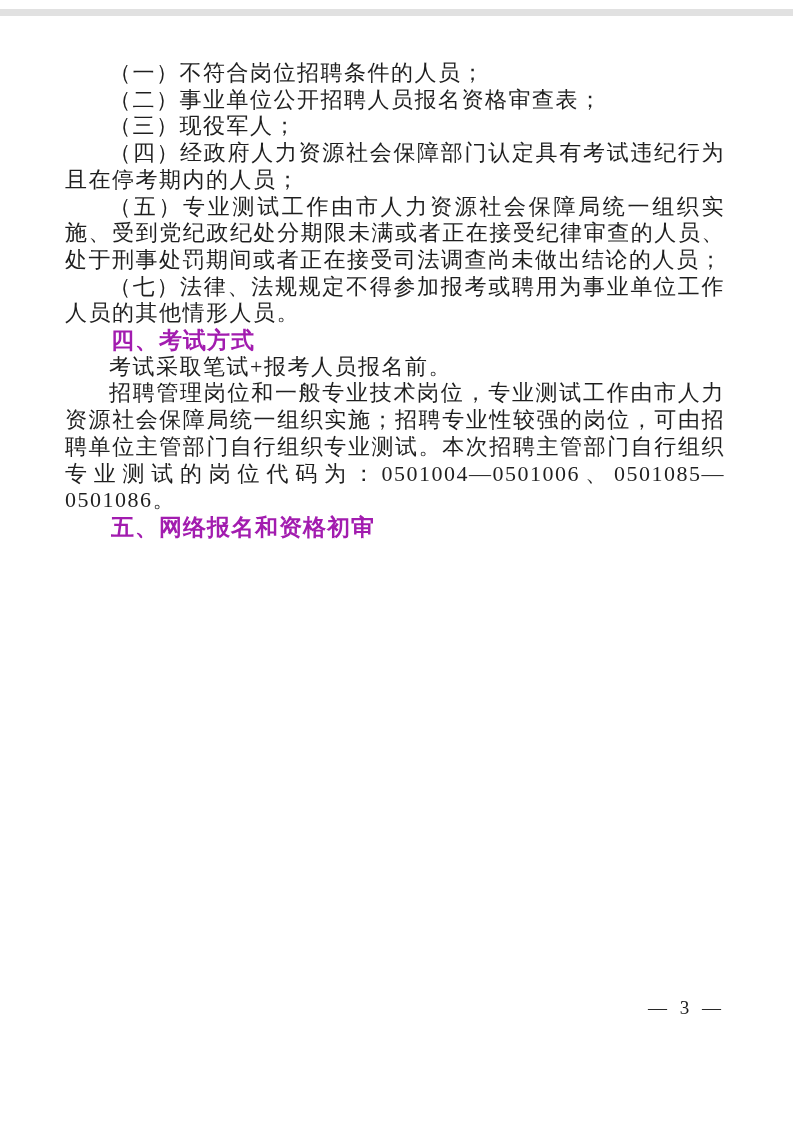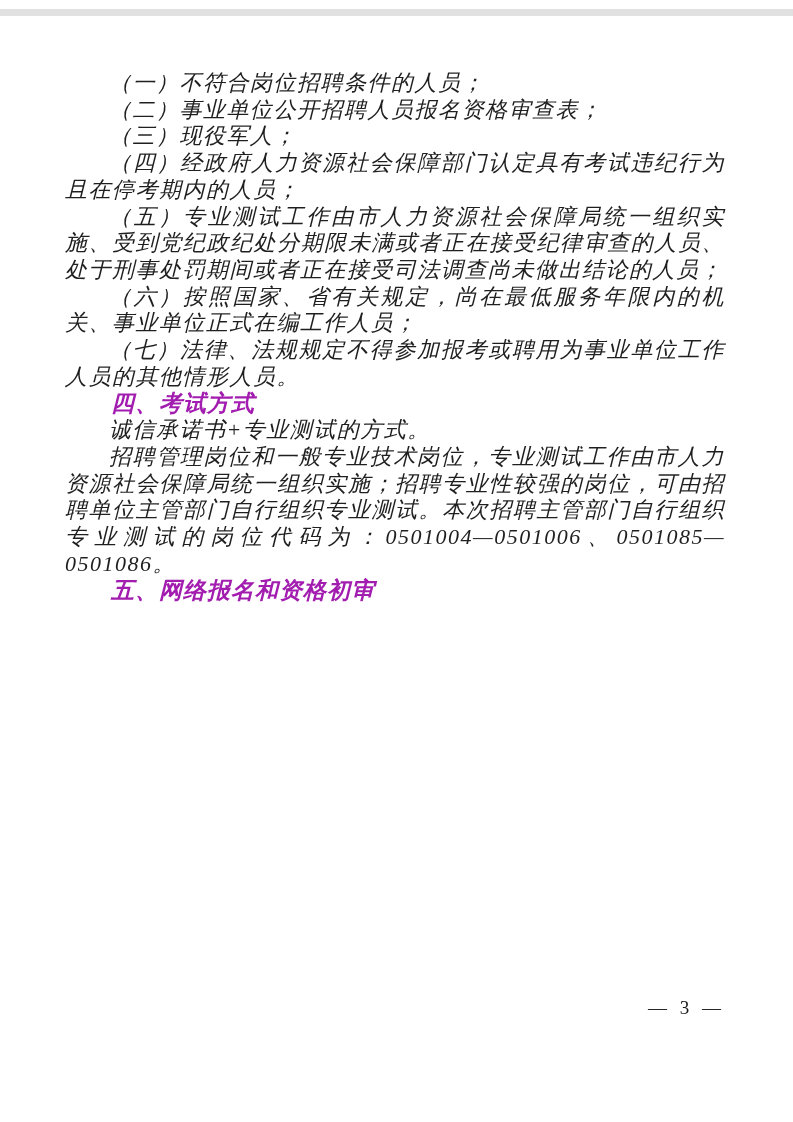--- a/index.html
+++ b/index.html
@@ -22,23 +22,22 @@
     left: 0;
     top: 9px;
     width: 100%;
     height: 7px;
     background: #c9c9c9;
     opacity: 0.55;
   }
   .doc-body {
     position: absolute;
     left: 65px;
-    top: 70px;
+    top: 60px;
     width: 660px;
-    font-style: italic;
   }
   .block {
     margin: 0;
     padding: 0;
   }
   .paragraph, .list-item {
     font-size: 22px;
     line-height: 26.7px;
     letter-spacing: 1.5px;
     text-align: justify;
@@ -71,21 +70,20 @@
 <body>
 
 <div class="page">
   <div class="scan-artifact"></div>
   <div class="doc-body" id="doc-body">
       <p class="block list-item">（一）不符合岗位招聘条件的人员；</p>
       <p class="block list-item">（二）事业单位公开招聘人员报名资格审查表；</p>
       <p class="block list-item">（三）现役军人；</p>
       <p class="block list-item">（四）经政府人力资源社会保障部门认定具有考试违纪行为且在停考期内的人员；</p>
       <p class="block list-item">（五）专业测试工作由市人力资源社会保障局统一组织实施、受到党纪政纪处分期限未满或者正在接受纪律审查的人员、处于刑事处罚期间或者正在接受司法调查尚未做出结论的人员；</p>
-      <p class="block list-item">（六）按照国家、省有关规定，尚在最低服务年限内的机关、事业单位正式在编工作人员；</p>
       <p class="block list-item">（七）法律、法规规定不得参加报考或聘用为事业单位工作人员的其他情形人员。</p>
       <h2 class="block heading">四、考试方式</h2>
-      <p class="block paragraph">诚信承诺书+专业测试的方式。</p>
+      <p class="block paragraph">考试采取笔试+报考人员报名前。</p>
       <p class="block paragraph">招聘管理岗位和一般专业技术岗位，专业测试工作由市人力资源社会保障局统一组织实施；招聘专业性较强的岗位，可由招聘单位主管部门自行组织专业测试。本次招聘主管部门自行组织专业测试的岗位代码为：0501004—0501006、0501085—0501086。</p>
       <h2 class="block heading">五、网络报名和资格初审</h2>
     </div>
   <div class="page-number">— 3 —</div>
 </div>
 
 </body></html>

